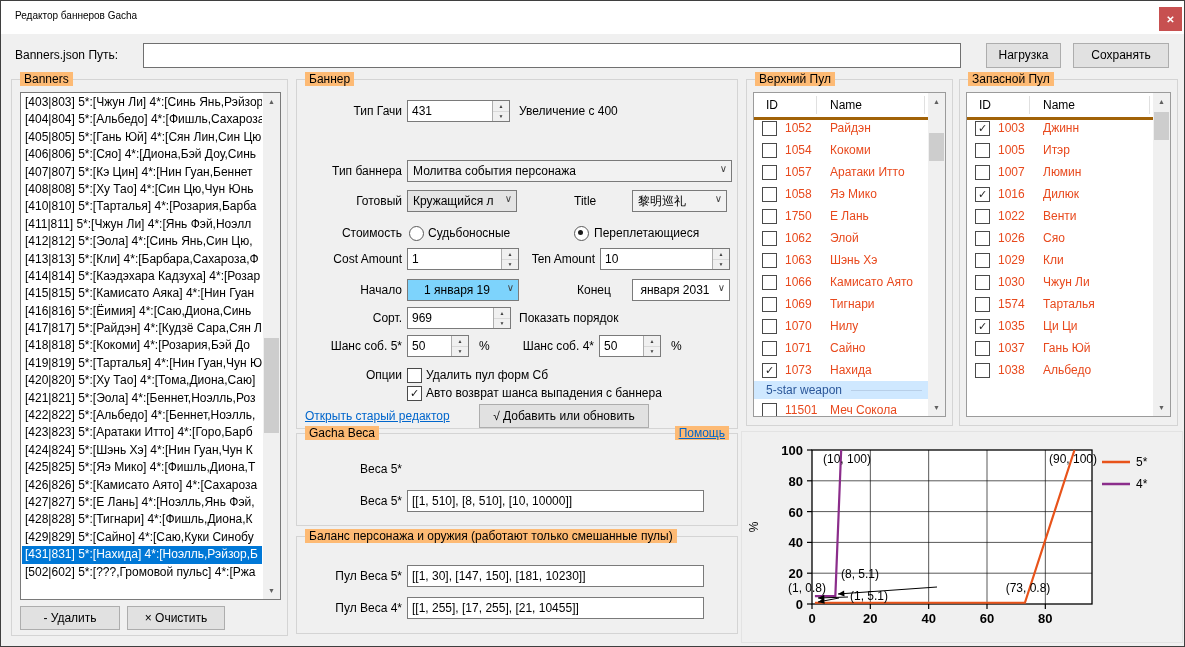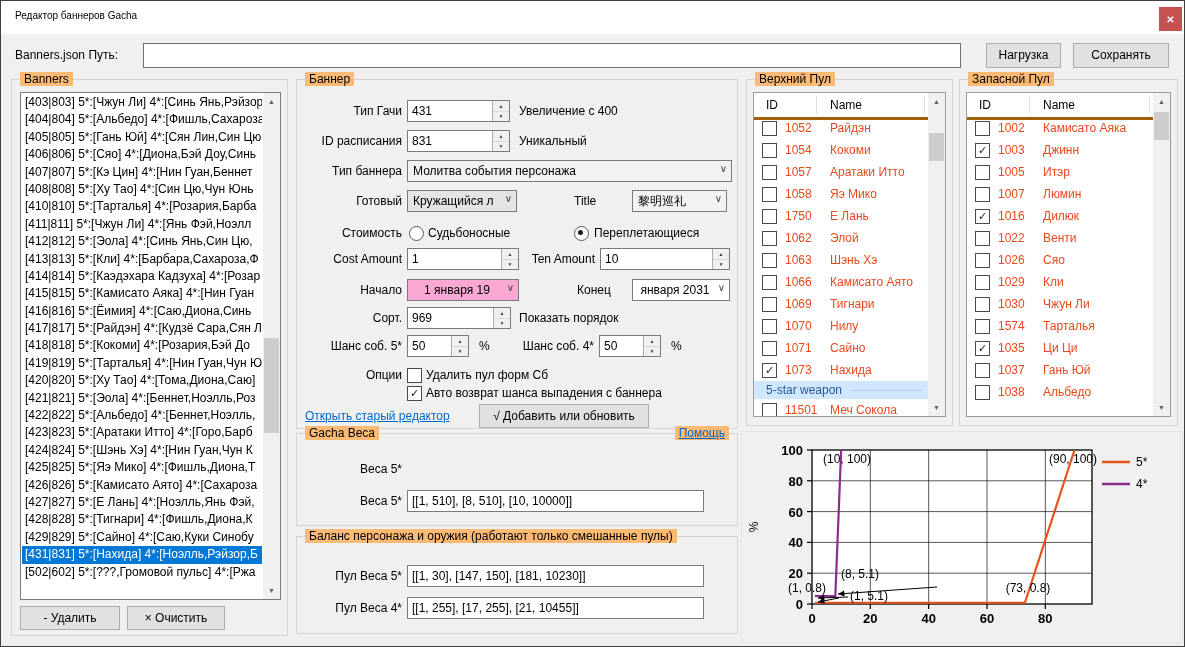--- a/index.html
+++ b/index.html
@@ -144,31 +144,20 @@
       <div class="spin" style="left:110px;width:103px;">
         <span class="spin-val">431</span>
         <span class="spin-btns">
           <span class="spin-b up">▲</span>
           <span class="spin-b dn">▼</span>
         </span>
       </div>
       <span class="lbl" style="left:222px;">Увеличение с 400</span>
     </div>
 
-    <div class="frow" style="top:50px;">
-      <span class="flabel">ID расписания</span>
-      <div class="spin" style="left:110px;width:103px;">
-        <span class="spin-val">831</span>
-        <span class="spin-btns">
-          <span class="spin-b up">▲</span>
-          <span class="spin-b dn">▼</span>
-        </span>
-      </div>
-      <span class="lbl" style="left:222px;">Уникальный</span>
-    </div>
 
     <div class="frow" style="top:80px;">
       <span class="flabel">Тип баннера</span>
       <div class="combo" style="left:110px;width:325px;">
         <span class="combo-val">Молитва события персонажа</span>
         <span class="combo-arrow">∨</span>
       </div>
     </div>
 
     <div class="frow" style="top:110px;">
@@ -208,21 +197,21 @@
         <span class="spin-val">10</span>
         <span class="spin-btns">
           <span class="spin-b up">▲</span>
           <span class="spin-b dn">▼</span>
         </span>
       </div>
     </div>
 
     <div class="frow" style="top:199px;">
       <span class="flabel">Начало</span>
-      <div class="combo" style="left:110px;width:112px;background:#f9a8d4;">
+      <div class="combo" style="left:110px;width:112px;background:#7dd3fc;">
         <span class="combo-val" style="text-align:center;">1 января 19</span>
         <span class="combo-arrow">∨</span>
       </div>
       <span class="lbl" style="left:280px;">Конец</span>
       <div class="combo" style="left:335px;width:98px;background:#fff;">
         <span class="combo-val" style="text-align:center;">января 2031</span>
         <span class="combo-arrow">∨</span>
       </div>
     </div>
 
@@ -395,25 +384,20 @@
   <div class="groupbox" style="left:958px;top:78px;width:219px;height:347px;">
     <span class="gb-label">Запасной Пул</span>
     <div class="pool-list">
       <div class="pool-header">
         <span class="ph-id">ID</span>
         <span class="ph-name">Name</span>
         <span class="col-sep" style="left:62px;"></span>
         <span class="col-sep" style="right:20px;"></span>
       </div>
       <div class="pool-rows" id="reserve-pool-rows">
-          <div class="p-row">
-            <span class="p-cb"></span>
-            <span class="p-id">1002</span>
-            <span class="p-name">Камисато Аяка</span>
-          </div>
           <div class="p-row">
             <span class="p-cb">✓</span>
             <span class="p-id">1003</span>
             <span class="p-name">Джинн</span>
           </div>
           <div class="p-row">
             <span class="p-cb"></span>
             <span class="p-id">1005</span>
             <span class="p-name">Итэр</span>
           </div>

